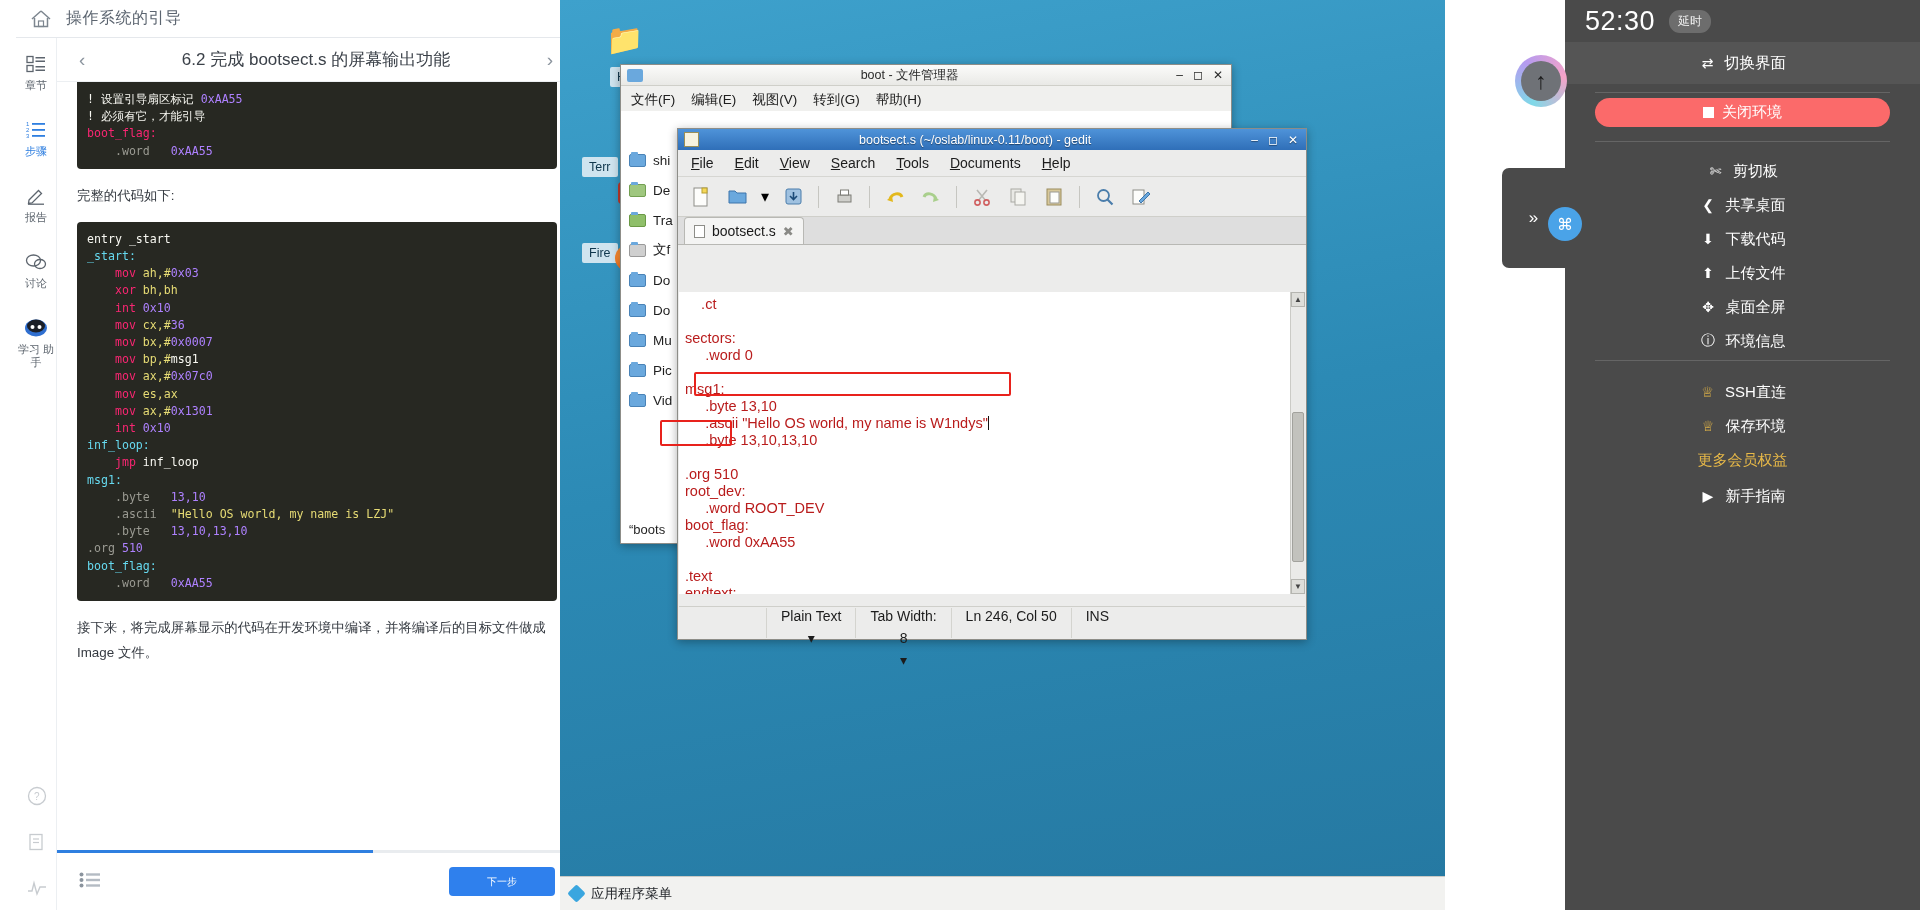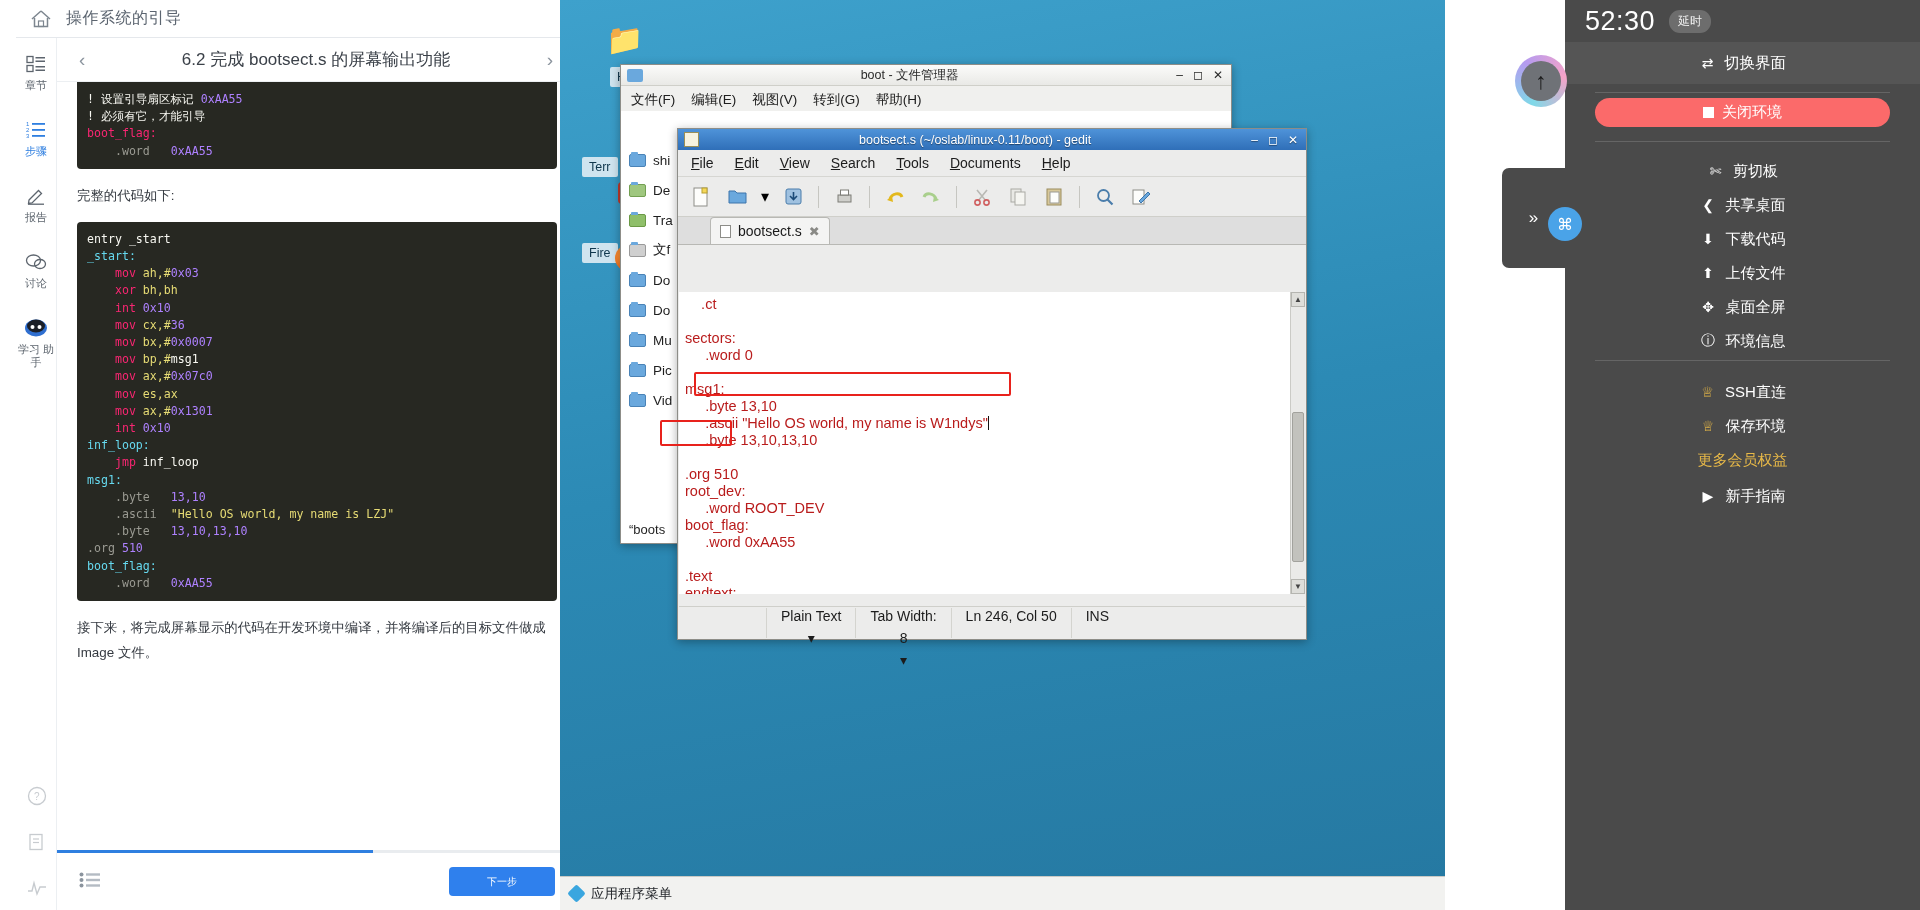--- a/index.html
+++ b/index.html
@@ -154,21 +154,21 @@
                 font-size: 14px; color: #1c1c1c; }
   .ge-toolbar { height: 40px; background: #ececeb; border-bottom: 1px solid #cfcfca;
                 display: flex; align-items: center; gap: 6px; padding: 0 8px; }
   .tbtn { width: 30px; height: 28px; display: flex; align-items: center; justify-content: center;
           border-radius: 3px; cursor: pointer; font-size: 16px; }
   .tsep { width: 1px; height: 22px; background: #c6c6c1; margin: 0 4px; }
   .ge-tabs { height: 28px; background: #dedede; display: flex; align-items: flex-end;
              padding-left: 6px; border-bottom: 1px solid #b8b8b4; }
   .ge-tab { height: 27px; background: #f4f4f3; border: 1px solid #b8b8b4; border-bottom: none;
             border-radius: 4px 4px 0 0; display: flex; align-items: center; gap: 7px;
-            padding: 0 9px; font-size: 14px; color: #1a1a1a; margin-left: 26px; }
+            padding: 0 9px; font-size: 14px; color: #1a1a1a; }
   .ge-tab .pg { width: 11px; height: 13px; border: 1px solid #8d8d88; background: #fff; }
   .ge-tab .x { color: #8a8a86; font-size: 13px; cursor: pointer; }
   .ge-text {
     position: absolute; left: 1px; right: 16px; top: 163px; bottom: 45px; background: #fff;
     font-family: "Liberation Sans", sans-serif; font-size: 14.5px; line-height: 17px;
     color: #b91c1c; padding: 4px 0 0 6px; white-space: pre; overflow: hidden;
   }
   .ge-scroll { position: absolute; right: 1px; top: 163px; bottom: 45px; width: 15px;
                background: #eaeae8; border-left: 1px solid #cbcbc6; }
   .ge-scroll .arw { height: 15px; background: #dededa; border: 1px solid #b5b5b0;

